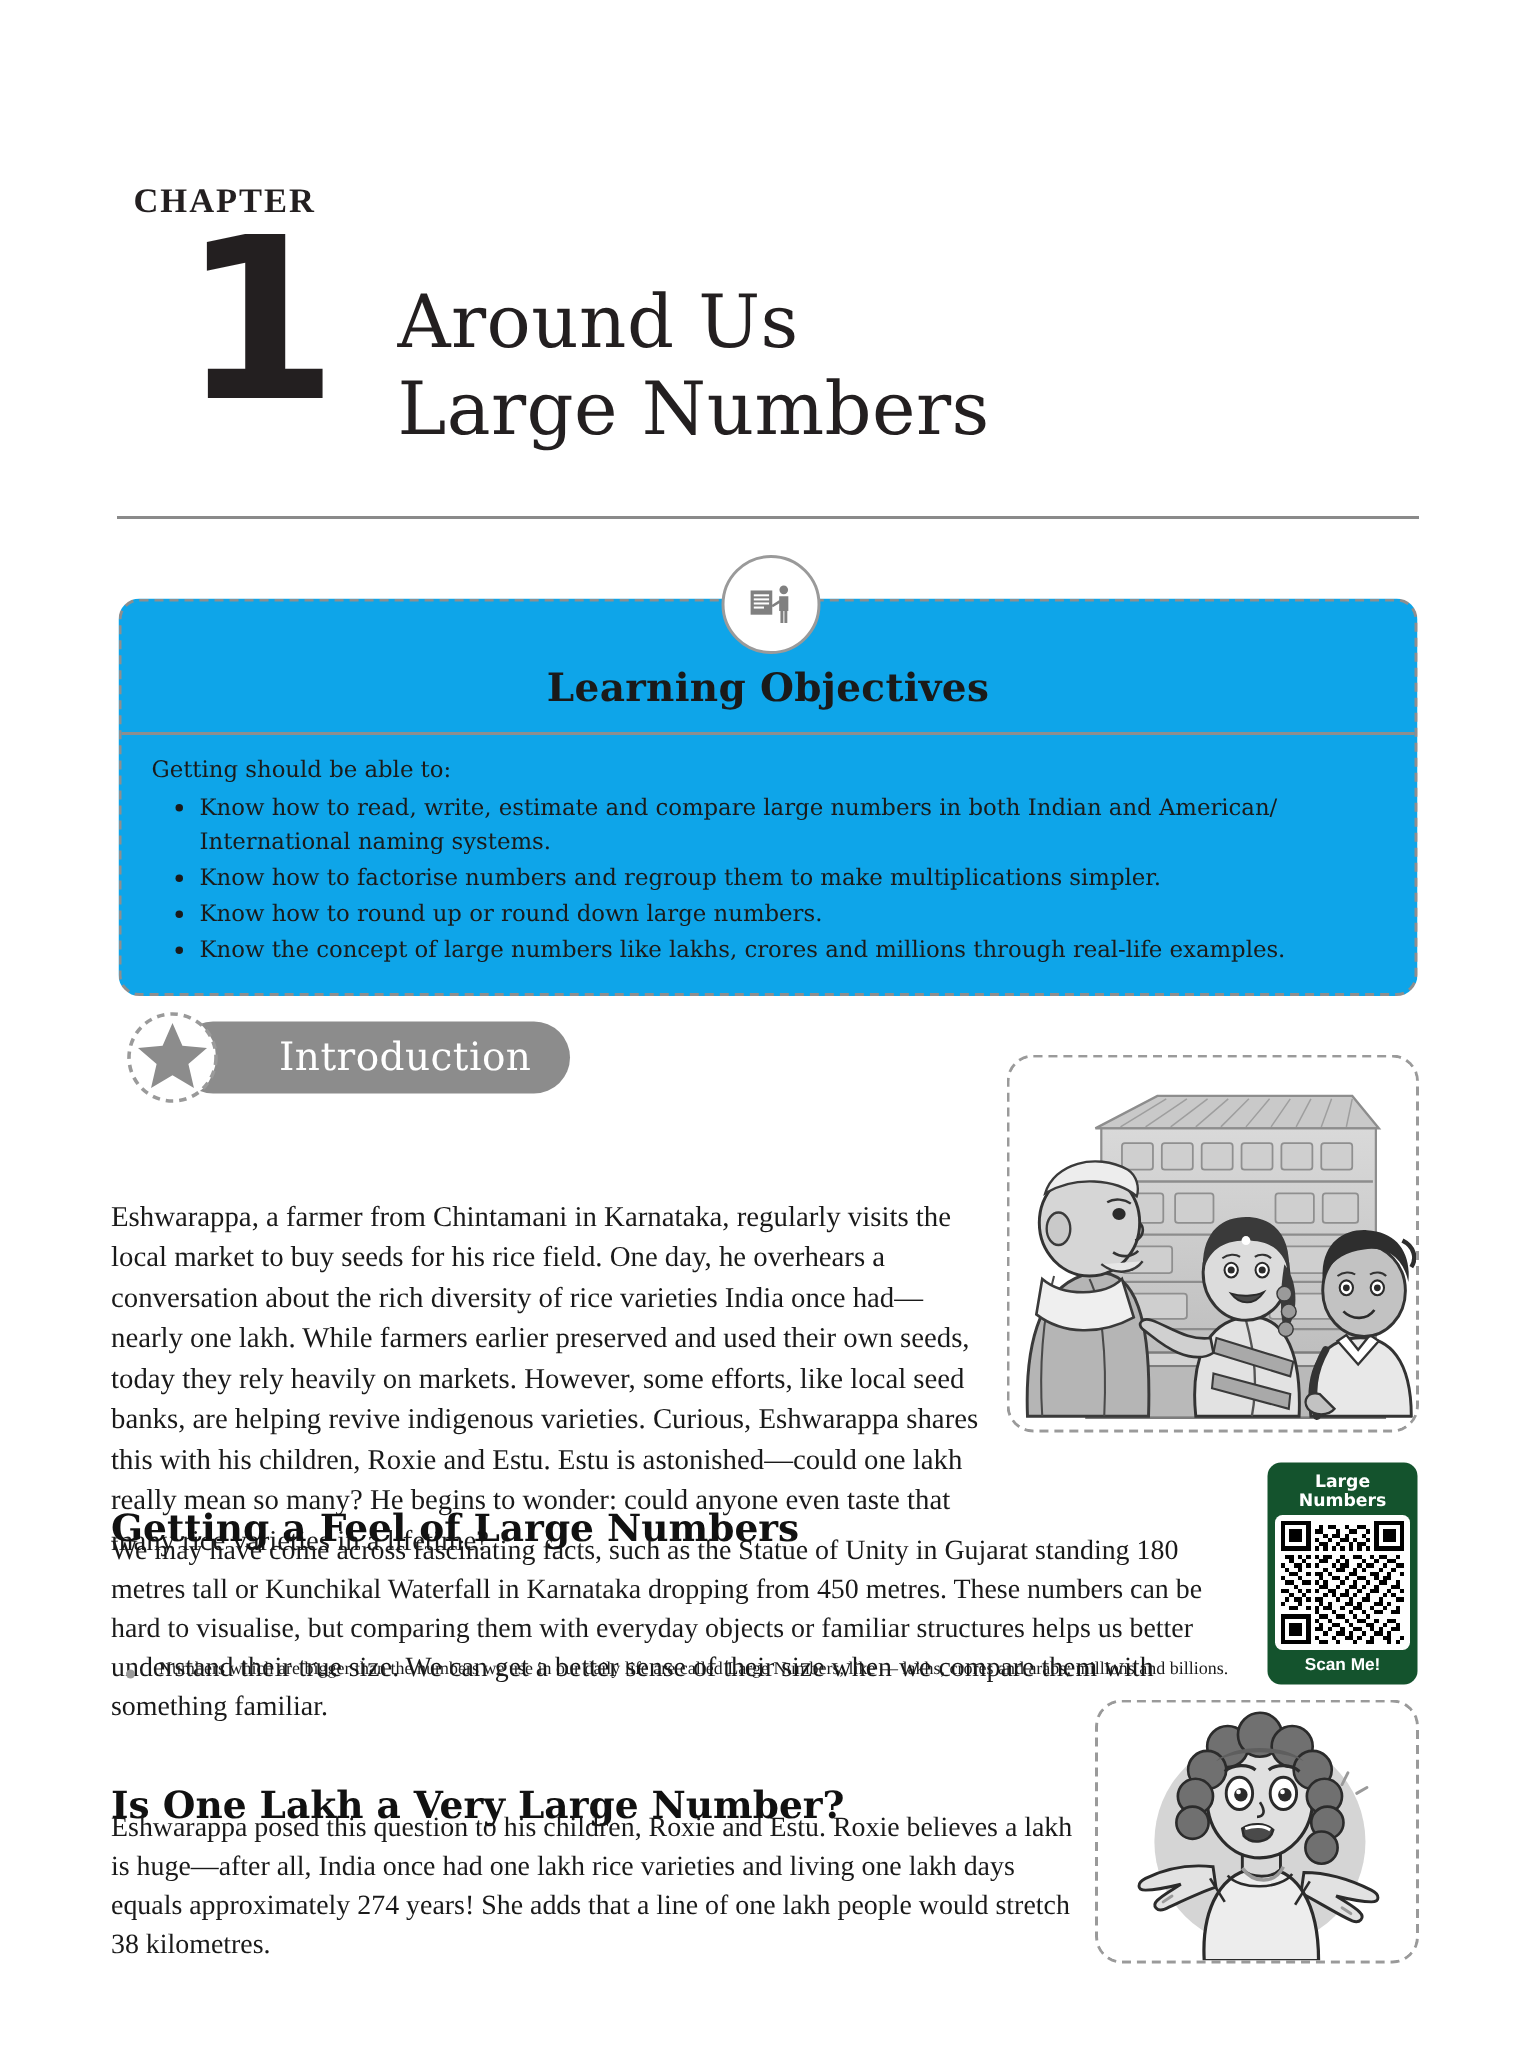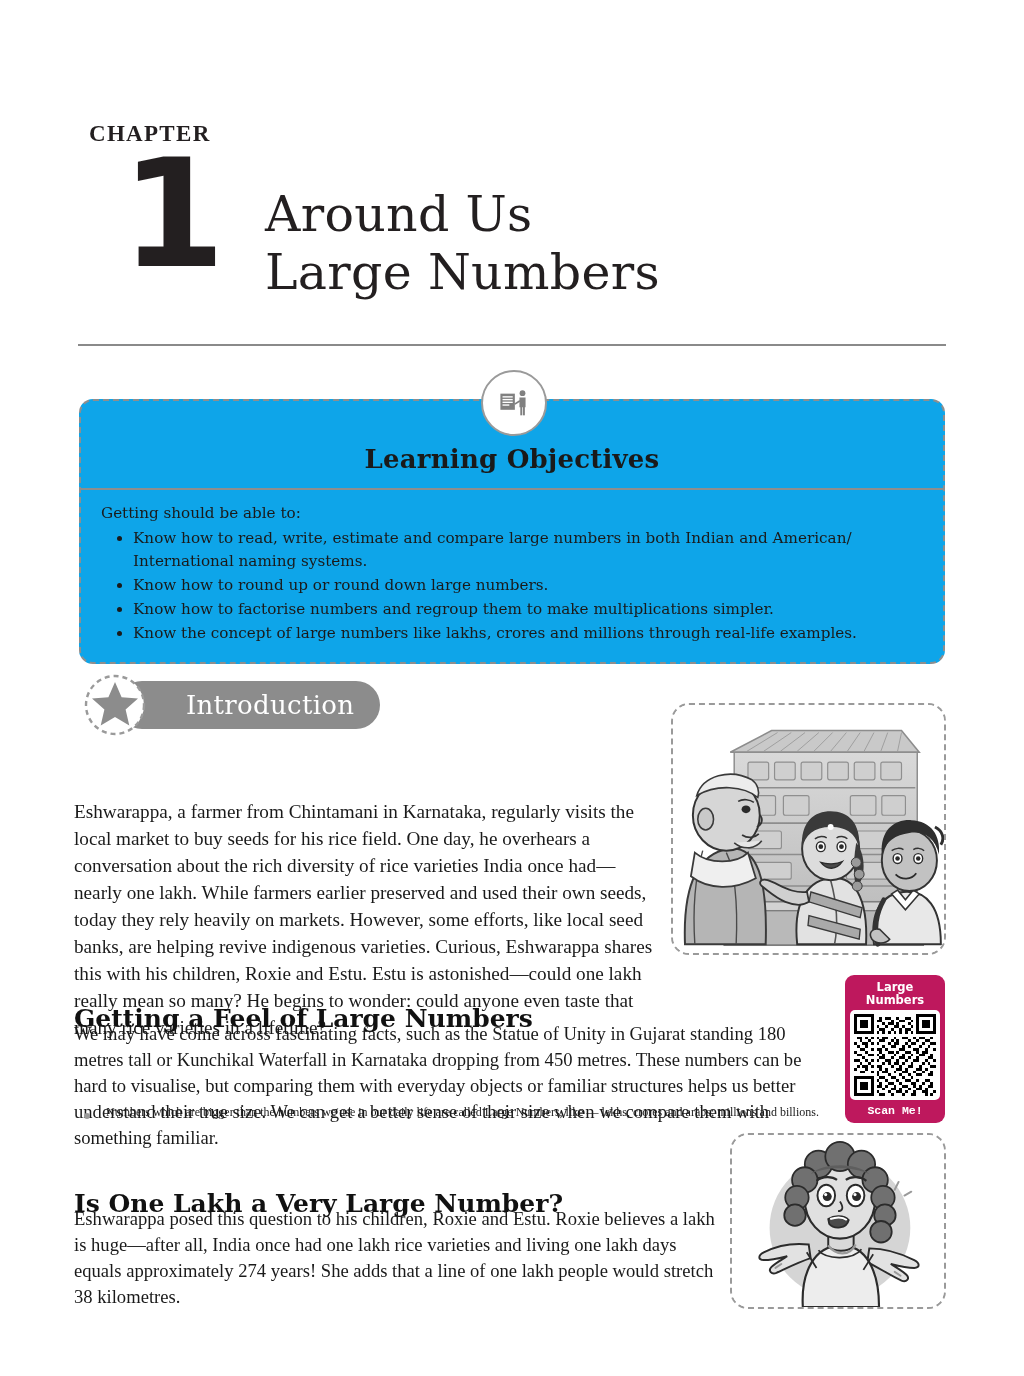--- a/index.html
+++ b/index.html
@@ -145,36 +145,36 @@
     border:2px dashed #9a9a9a;border-radius:18px;
     background:#ffffff;box-sizing:border-box;overflow:hidden;
   }
   #fig-market{left:671px;top:703px;width:275px;height:252px;}
   #fig-roxie{left:730px;top:1133px;width:216px;height:176px;}
   .figure svg{display:block;width:100%;height:100%;}
 
   
   #qr-card{
     position:absolute;left:845px;top:975px;width:100px;height:148px;
-    background:#be185d;border-radius:9px;box-sizing:border-box;
+    background:#14532d;border-radius:9px;box-sizing:border-box;
     padding:5px 5px 4px 5px;
     display:flex;flex-direction:column;align-items:center;
   }
   #qr-title{
     font-family:"DejaVu Sans", sans-serif;
     font-size:11.5px;font-weight:700;color:#ffffff;line-height:1.12;
     text-align:center;padding-top:1px;
   }
   #qr-code{
     width:90px;height:90px;background:#ffffff;border-radius:5px;
     margin-top:3px;padding:4px;box-sizing:border-box;
   }
   #qr-code svg{display:block;width:100%;height:100%;}
   #qr-scan{
-    font-family:Liberation Mono, monospace;
+    font-family:Liberation Sans, sans-serif;
     font-size:11.5px;font-weight:700;color:#ffffff;line-height:1;
     margin-top:5px;
   }
 </style>
 </head>
 <body>
 
 <div class="page">
 
   <div id="chapter-header">
@@ -204,22 +204,22 @@
       </svg>
     </div>
 
     <div id="lo-title">Learning Objectives</div>
     <div id="lo-divider"></div>
 
     <div id="lo-body">
       <p id="lo-intro">Getting should be able to:</p>
       <ul id="lo-list">
         <li>Know how to read, write, estimate and compare large numbers in both Indian and American/ International naming systems.</li>
+        <li>Know how to factorise numbers and regroup them to make multiplications simpler.</li>
         <li>Know how to round up or round down large numbers.</li>
-        <li>Know how to factorise numbers and regroup them to make multiplications simpler.</li>
         <li>Know the concept of large numbers like lakhs, crores and millions through real-life examples.</li>
       </ul>
     </div>
   </div>
 
   <div id="intro-badge">
     <div id="intro-pill">
       <span id="intro-label">Introduction</span>
     </div>
     <svg id="intro-star" viewBox="0 0 62 62">

